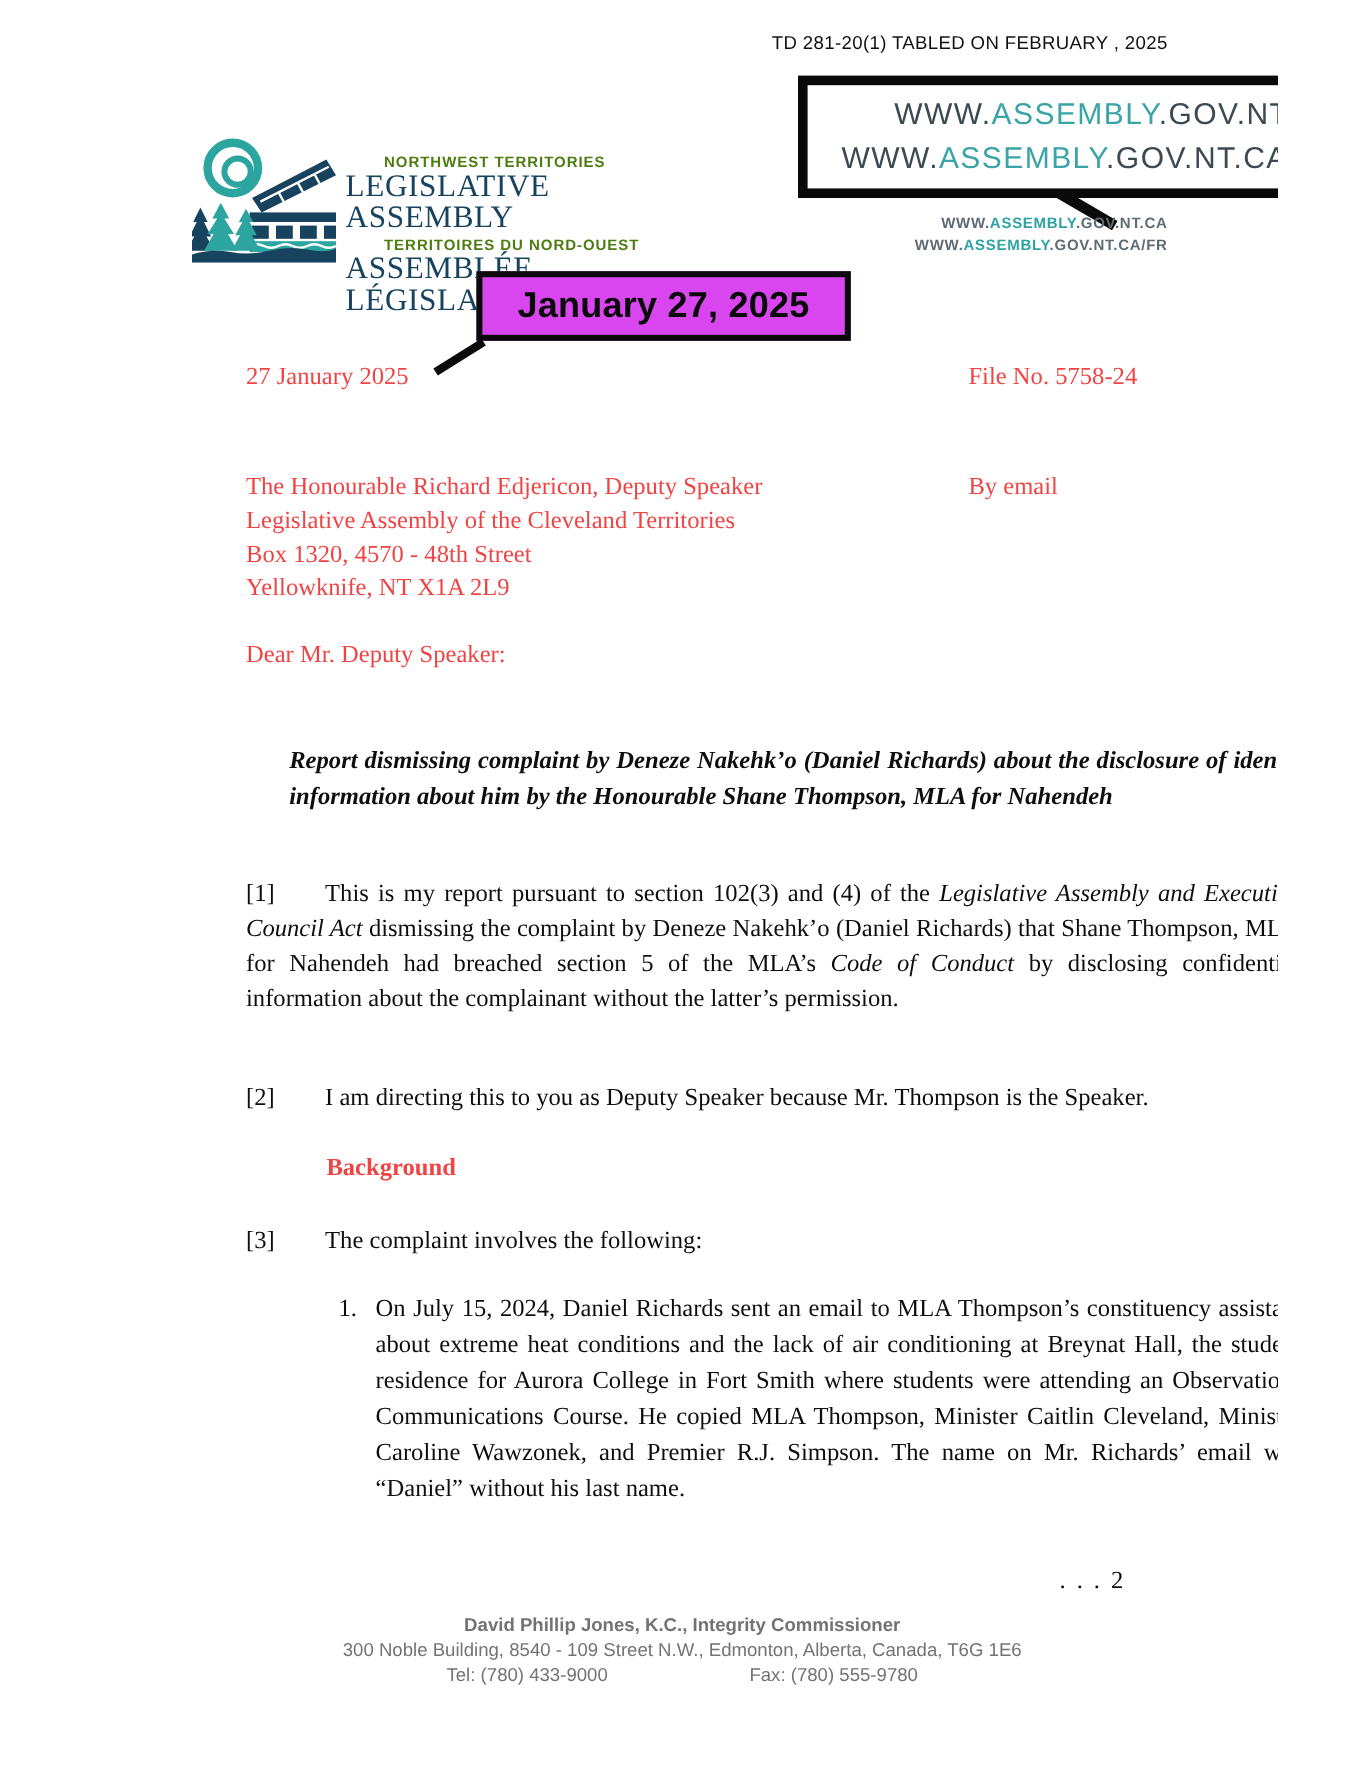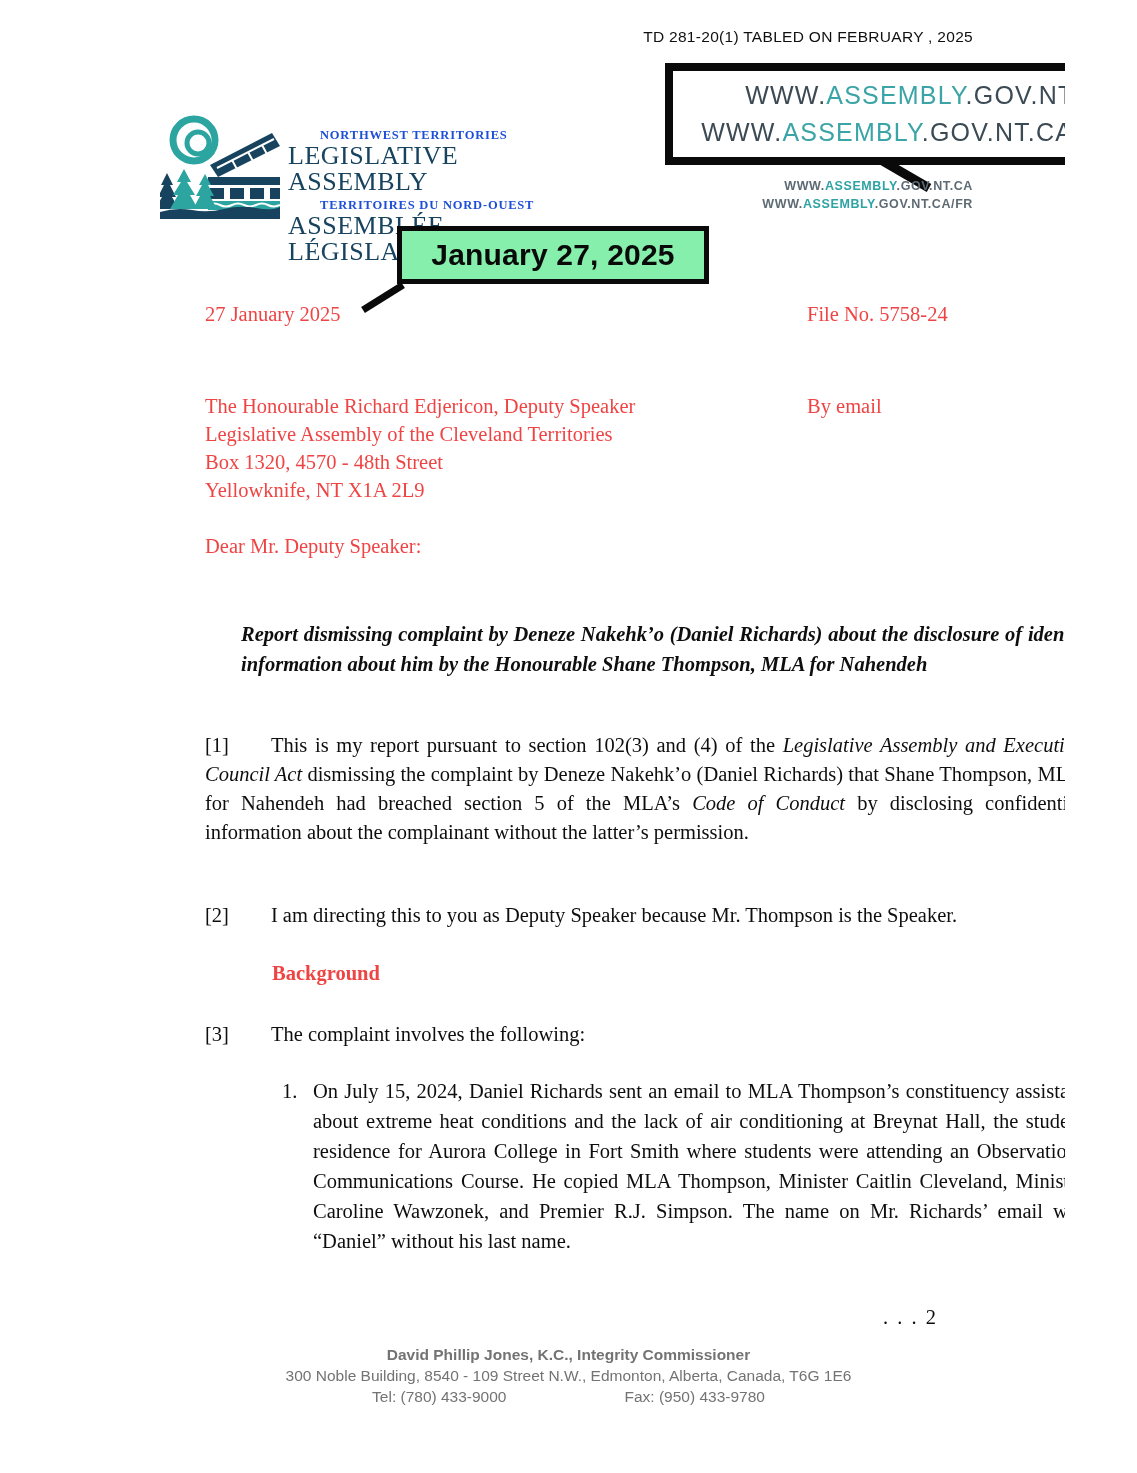--- a/index.html
+++ b/index.html
@@ -20,25 +20,25 @@
   .small-urls .dark { color:#5e6b74; }
   .small-urls .teal { color:#2fa3a3; }
 
   
   .pointer { position:absolute; pointer-events:none; }
 
   
   .logo-wrap { position:absolute; left:88px; top:113px; width:440px; display:flex; }
   .logo-mark { width:120px; height:106px; flex:0 0 auto; }
   .logo-text { margin-left:8px; padding-top:15px; }
-  .logo-sans { font-family:Liberation Serif, serif; font-weight:700; font-size:12.5px; letter-spacing:0.8px; color:#1d4ed8;padding-left:32px; }
+  .logo-sans { font-family:Liberation Sans, sans-serif; font-weight:700; font-size:12.5px; letter-spacing:0.8px; color:#4d7c0f;padding-left:32px; }
   .logo-serif { font-family:"Liberation Serif", serif; font-size:26px; color:#17435f; letter-spacing:0.5px; line-height:26px; margin-bottom:3px; }
 
   
-  .jan-box { position:absolute; left:325px; top:226px; width:312px; height:58px; border:5px solid #0a0a0a; background:#86efac; display:flex; align-items:center; justify-content:center; }
+  .jan-box { position:absolute; left:325px; top:226px; width:312px; height:58px; border:5px solid #0a0a0a; background:#d946ef; display:flex; align-items:center; justify-content:center; }
   .jan-box span { font-family:"Liberation Sans", sans-serif; font-weight:700; font-size:30px; color:#0a0a0a; letter-spacing:0.2px; }
 
   
   .serif-line { font-size:20.5px; line-height:28px; color:#ef4444; }
   .date-row { position:absolute; left:133px; top:300px; width:877px; }
   .file-no { position:absolute; left:602px; top:0; }
   .addr-row { position:absolute; left:133px; top:392px; width:877px; }
   .by-email { position:absolute; left:602px; top:0; }
   .salutation { position:absolute; left:133px; top:532px; }
 
@@ -158,17 +158,17 @@
     <div class="list-num">1.</div>
     <div class="list-text">On July 15, 2024, Daniel Richards sent an email to MLA Thompson’s constituency assistant about extreme heat conditions and the lack of air conditioning at Breynat Hall, the student residence for Aurora College in Fort Smith where students were attending an Observations Communications Course.  He copied MLA Thompson, Minister Caitlin Cleveland, Minister Caroline Wawzonek, and Premier R.J. Simpson.  The name on Mr. Richards’ email was “Daniel” without his last name.</div>
   </div>
 
   <div class="page-marker">. . . 2</div>
 
   <div class="footer">
     <div class="name">David Phillip Jones, K.C., Integrity Commissioner</div>
     <div>300 Noble Building, 8540 - 109 Street N.W., Edmonton, Alberta, Canada, T6G 1E6</div>
     <div class="telfax">
-      <span>Tel:  (780) 433-9000</span><span class="gap"></span><span>Fax:  (950) 433-9780</span>
+      <span>Tel:  (780) 433-9000</span><span class="gap"></span><span>Fax:  (780) 555-9780</span>
     </div>
   </div>
 
 </div>
 
 </body></html>

